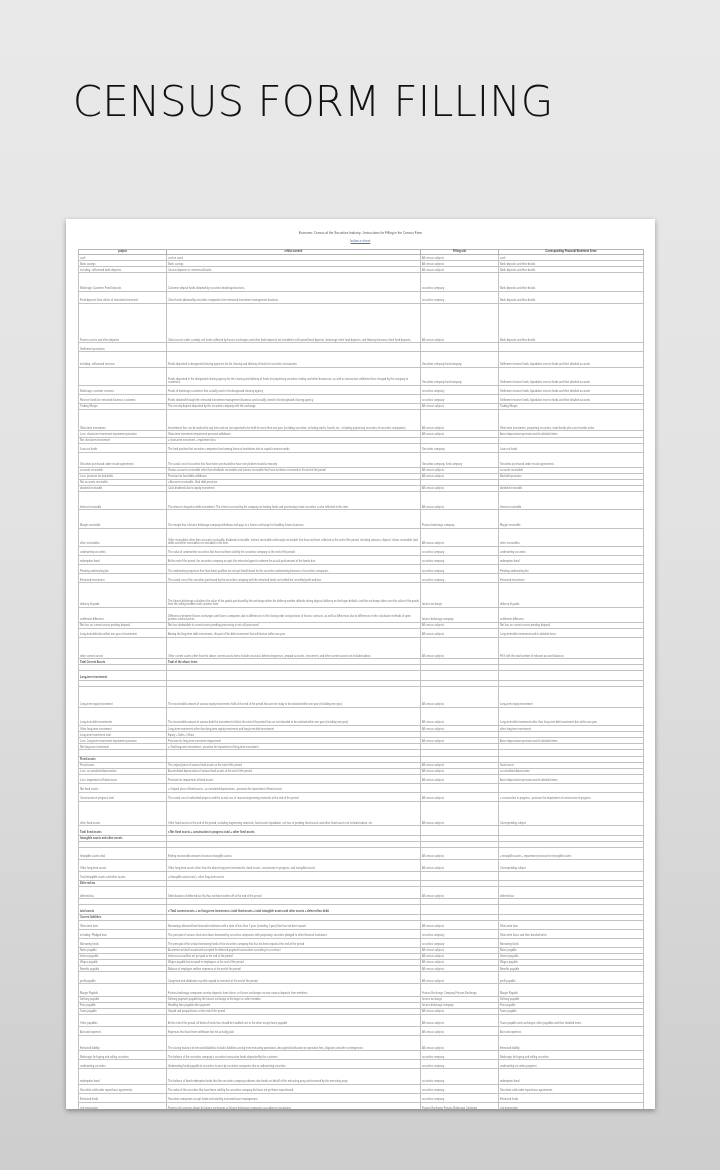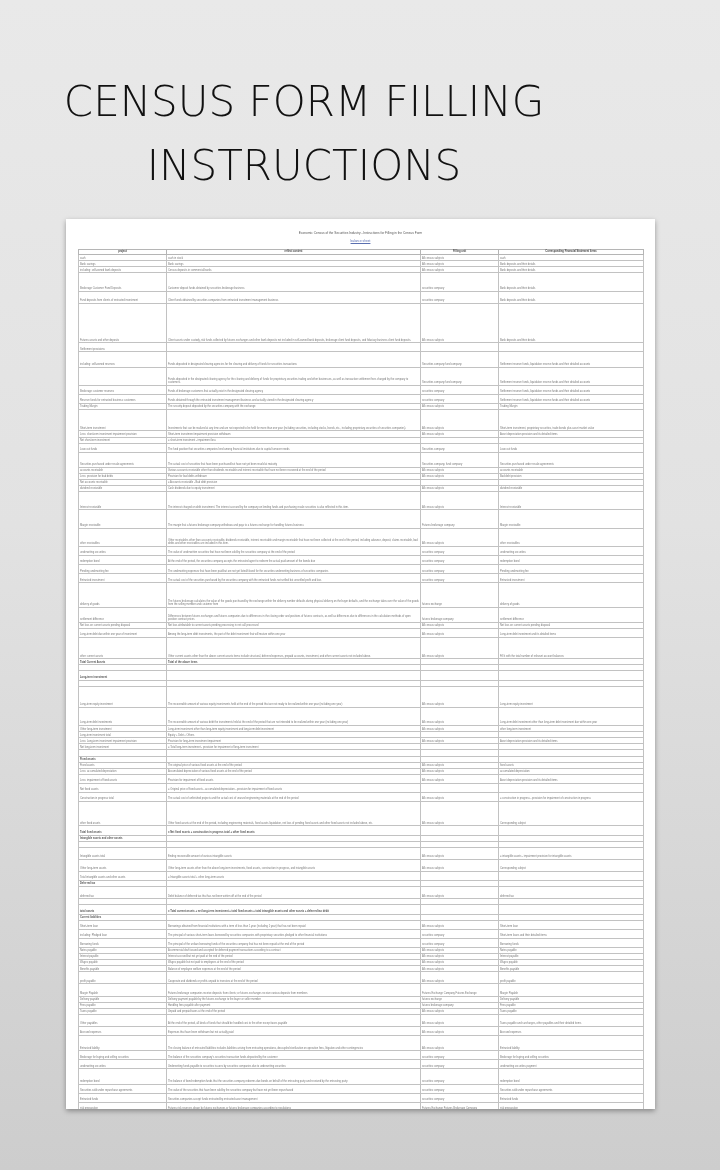--- a/index.html
+++ b/index.html
@@ -8,20 +8,21 @@
     background: linear-gradient(to bottom, #e9e9e9 0%, #e2e2e2 45%, #cdcdcd 100%);
     font-family: "Liberation Sans", sans-serif;
     position: relative;
   }
   .title {
     position: absolute; left: 0; top: 70px; width: 608px;
     text-align: center; color: #111;
     font-family: "DejaVu Sans", sans-serif;
     font-size: 42px; line-height: 64px; font-weight: 300;
     letter-spacing: 0px;
+    padding-left: 9px;
   }
   .page {
     position: absolute; left: 66px; top: 219px; width: 589px; height: 890px;
     background: #fff;
     box-shadow: 0 2px 5px rgba(0,0,0,0.35);
     overflow: hidden;
   }
   .doc-head {
     position: absolute; left: 0; top: 12px; width: 100%;
     text-align: center; font-size: 3.2px; color: #555; line-height: 5px;
@@ -35,21 +36,20 @@
   col.c1 { width: 88px; } col.c2 { width: 254px; } col.c3 { width: 78px; } col.c4 { width: 145px; }
   th { font-weight: bold; color: #444; text-align: center; border: 0.6px solid #b5b5b5; background: #fff; padding: 0.4px 1px; }
   td { border: 0.6px solid #c2c2c2; padding: 0.3px 1px; vertical-align: bottom; overflow: hidden; }
   tr.sec td { font-weight: bold; color: #555; }
 </style>
 </head>
 <body>
 
 <div class="title">
   <div>CENSUS FORM FILLING</div>
-  <div>INSTRUCTIONS</div>
 </div>
 
 <div class="page">
   <div class="doc-head">
     <span>Economic Census of the Securities Industry - Instructions for Filling in the Census Form</span>
     <a class="doc-link">balance sheet</a>
   </div>
   <table>
     <colgroup>
         <col class="c1">

